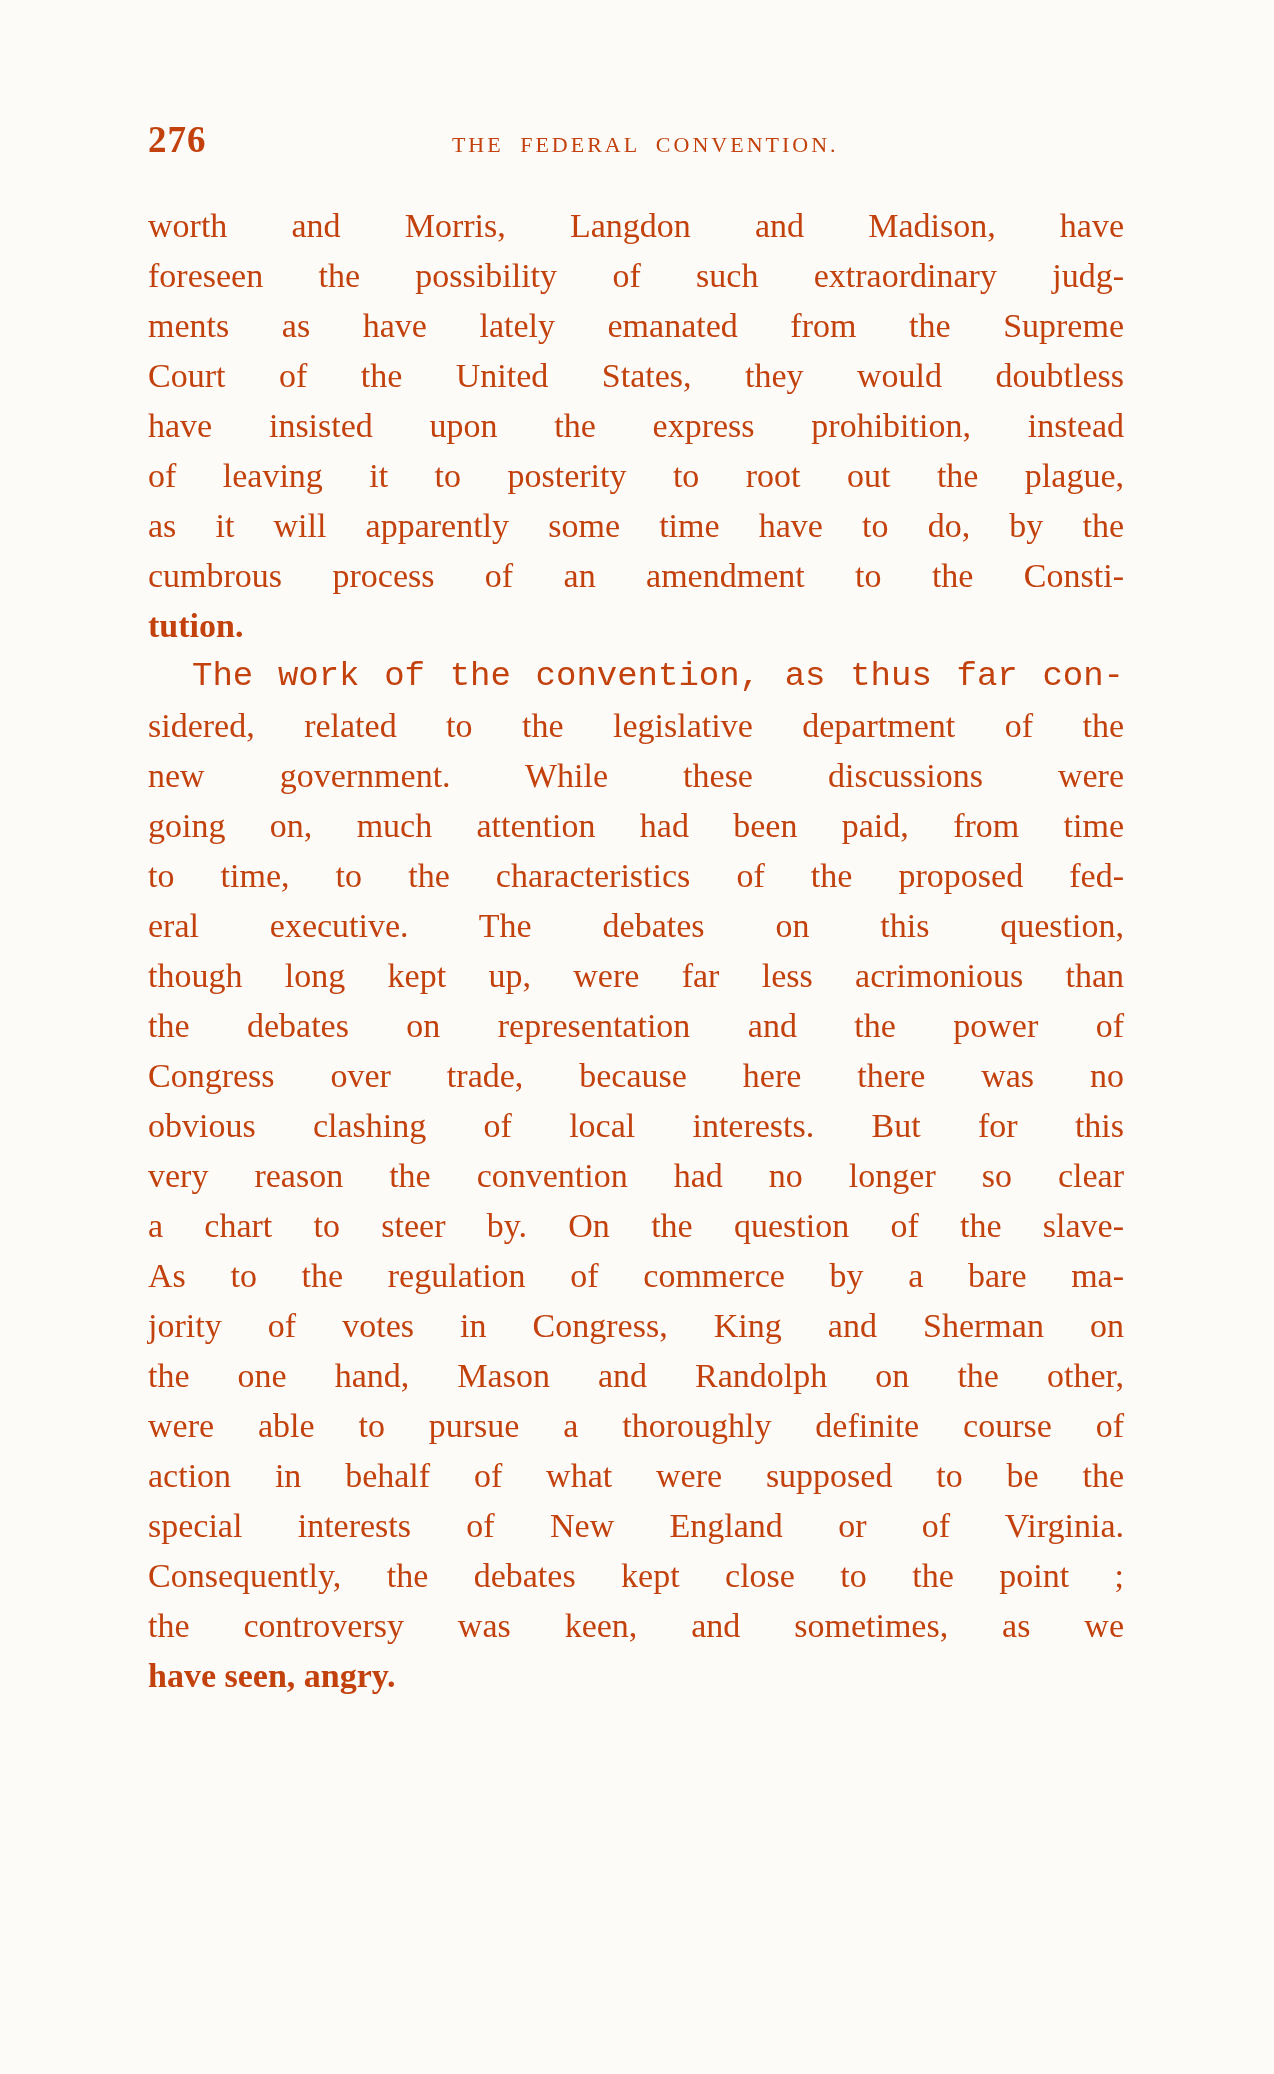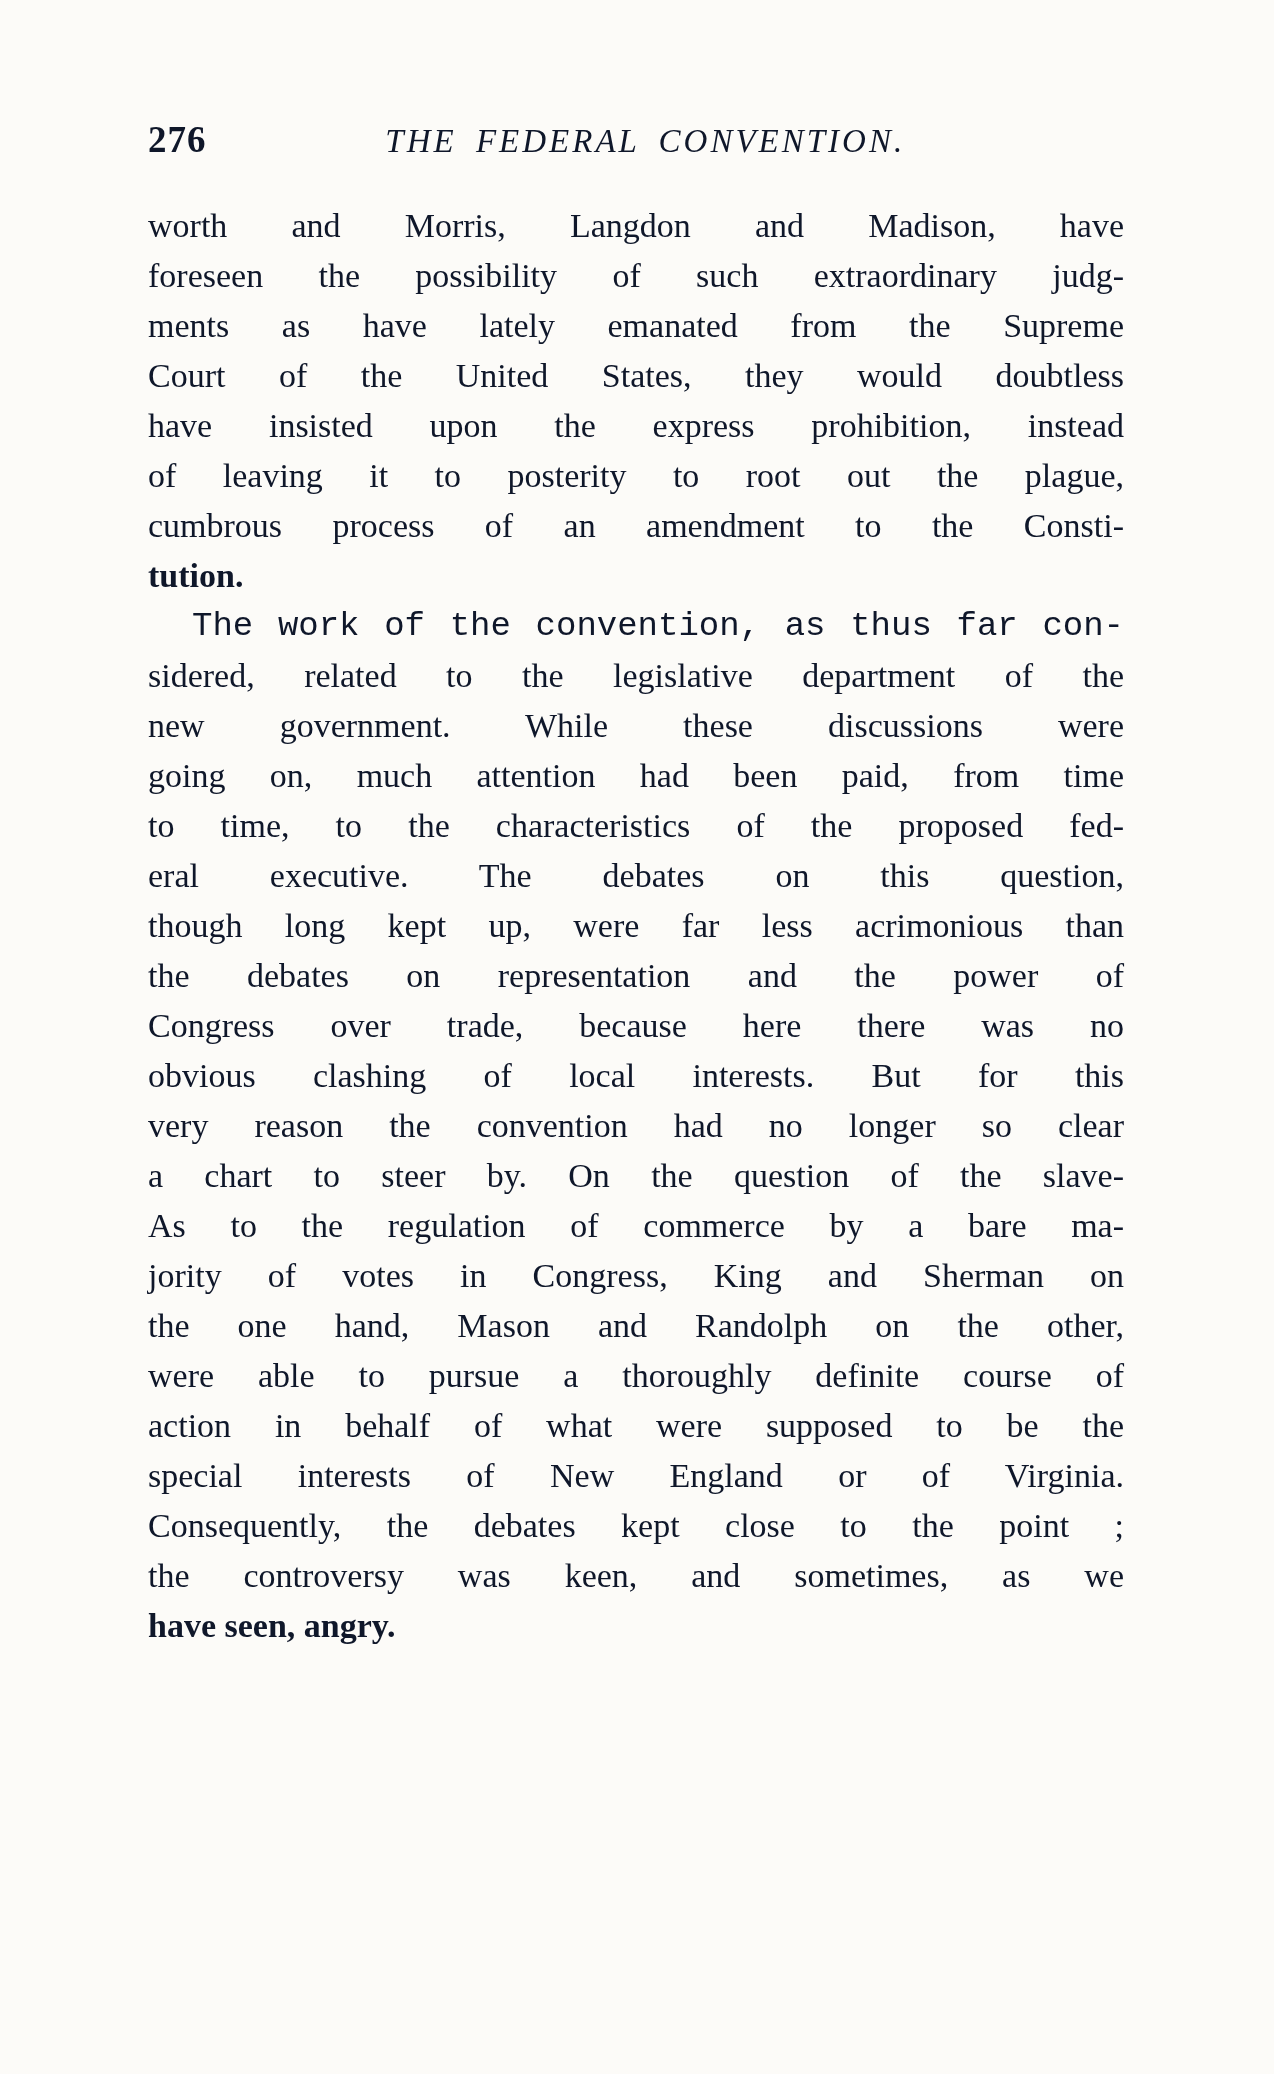--- a/index.html
+++ b/index.html
@@ -6,39 +6,38 @@
     margin: 0;
     padding: 0;
     background: #f4f3f0;
   }
   .page {
     position: relative;
     width: 1274px;
     height: 2074px;
     margin: 0 auto;
     background: #fcfbf8;
-    color: #0f172a;
+    color: #c2410c;
     font-family: "Liberation Serif", "DejaVu Serif", serif;
     overflow: hidden;
   }
   .header {
     display: flex;
     align-items: baseline;
     padding: 118px 150px 0 148px;
   }
   .page-number {
     font-size: 37px;
     font-weight: bold;
     letter-spacing: 1px;
   }
   .header-title {
     flex: 1;
     text-align: center;
-    font-style: italic;
-    font-size: 33px;
+    font-size: 22px;
     letter-spacing: 3px;
     word-spacing: 8px;
     padding-right: 40px;
   }
   .text-block {
     margin: 40px 150px 0 148px;
     font-size: 34px;
     line-height: 50px;
   }
   .paragraph {
@@ -67,20 +66,21 @@
     <span class="header-title">THE FEDERAL CONVENTION.</span>
   </div>
   <div class="text-block">
       <div class="paragraph">
         <div class="line">worth and Morris, Langdon and Madison, have</div>
         <div class="line">foreseen the possibility of such extraordinary judg-</div>
         <div class="line">ments as have lately emanated from the Supreme</div>
         <div class="line">Court of the United States, they would doubtless</div>
         <div class="line">have insisted upon the express prohibition, instead</div>
         <div class="line">of leaving it to posterity to root out the plague,</div>
+        <div class="line">as it will apparently some time have to do, by the</div>
         <div class="line">cumbrous process of an amendment to the Consti-</div>
         <div class="line last">tution.</div>
       </div>
       <div class="paragraph">
         <div class="line indent">The work of the convention, as thus far con-</div>
         <div class="line">sidered, related to the legislative department of the</div>
         <div class="line">new government.  While these discussions were</div>
         <div class="line">going on, much attention had been paid, from time</div>
         <div class="line">to time, to the characteristics of the proposed fed-</div>
         <div class="line">eral executive.  The debates on this question,</div>

